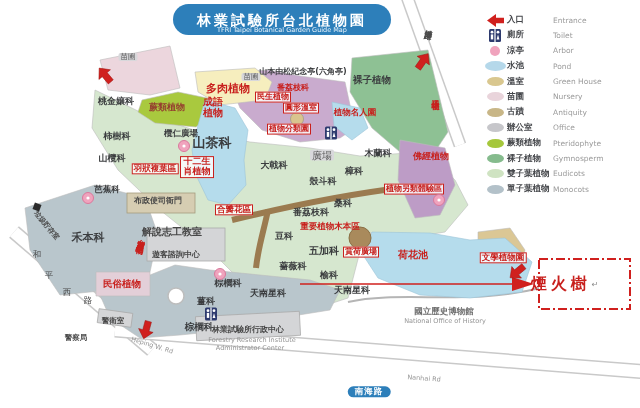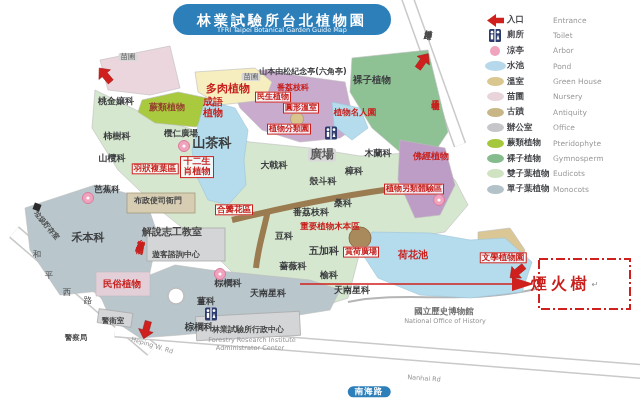--- a/index.html
+++ b/index.html
@@ -269,21 +269,21 @@
       <div class="label s-dark" style="left: 116px; top: 102px; font-size: 9px; transform: translate(-50%, -50%);">桃金孃科</div>
       <div class="label s-chip" style="left: 128px; top: 57px; font-size: 7.5px; transform: translate(-50%, -50%);">苗圃</div>
       <div class="label s-chip" style="left: 251px; top: 77px; font-size: 7.5px; transform: translate(-50%, -50%);">苗圃</div>
       <div class="label s-dark" style="left: 117px; top: 137px; font-size: 9px; transform: translate(-50%, -50%);">柿樹科</div>
       <div class="label s-dark" style="left: 112px; top: 159px; font-size: 9px; transform: translate(-50%, -50%);">山欖科</div>
       <div class="label s-dark" style="left: 181px; top: 134px; font-size: 8.5px; transform: translate(-50%, -50%);">欖仁廣場</div>
       <div class="label s-dark" style="left: 212px; top: 143px; font-size: 13px; transform: translate(-50%, -50%);">山茶科</div>
       <div class="label s-redbox" style="left: 155px; top: 169px; font-size: 8.5px; transform: translate(-50%, -50%);">羽狀複葉區</div>
       <div class="label s-redbox wrap" style="left: 197px; top: 167px; font-size: 9px; width: 30px; transform: translate(-50%, -50%);">十二生肖植物</div>
       <div class="label s-dark" style="left: 274px; top: 166px; font-size: 9px; transform: translate(-50%, -50%);">大戟科</div>
-      <div class="label s-chip" style="left: 322px; top: 155px; font-size: 12px; transform: translate(-50%, -50%); font-weight: bold;">廣場</div>
+      <div class="label s-chip" style="left: 322px; top: 155px; font-size: 10px; transform: translate(-50%, -50%);">廣場</div>
       <div class="label s-dark" style="left: 378px; top: 154px; font-size: 9px; transform: translate(-50%, -50%);">木蘭科</div>
       <div class="label s-dark" style="left: 354px; top: 172px; font-size: 9px; transform: translate(-50%, -50%);">樟科</div>
       <div class="label s-dark" style="left: 323px; top: 182px; font-size: 9px; transform: translate(-50%, -50%);">殼斗科</div>
       <div class="label s-dark" style="left: 343px; top: 204px; font-size: 9px; transform: translate(-50%, -50%);">桑科</div>
       <div class="label s-dark" style="left: 311px; top: 213px; font-size: 9px; transform: translate(-50%, -50%);">番荔枝科</div>
       <div class="label s-red" style="left: 431px; top: 157px; font-size: 9px; transform: translate(-50%, -50%);">佛經植物</div>
       <div class="label s-redbox" style="left: 414px; top: 189px; font-size: 8px; transform: translate(-50%, -50%);">植物另類體驗區</div>
       <div class="label s-redbox" style="left: 234px; top: 210px; font-size: 8.5px; transform: translate(-50%, -50%);">合瓣花區</div>
       <div class="label s-dark" style="left: 284px; top: 237px; font-size: 9px; transform: translate(-50%, -50%);">豆科</div>
       <div class="label s-red" style="left: 330px; top: 227px; font-size: 8.5px; transform: translate(-50%, -50%);">重要植物木本區</div>

